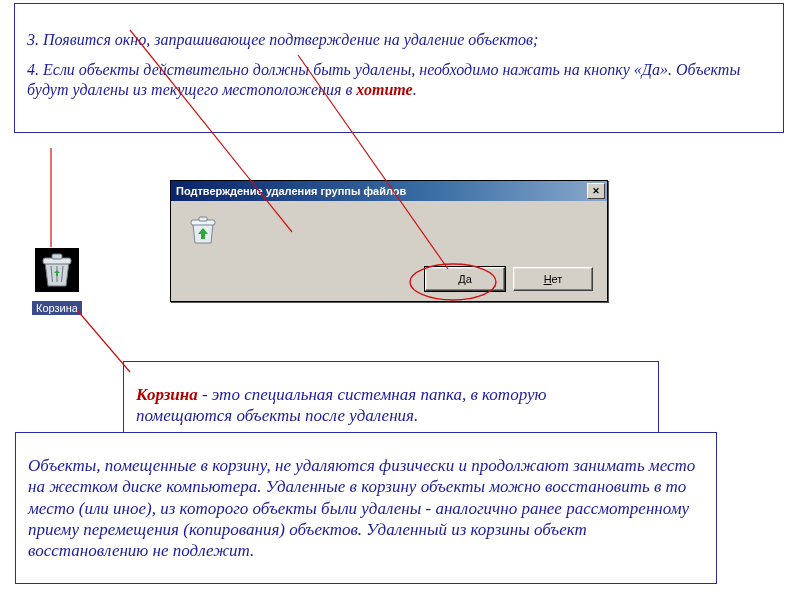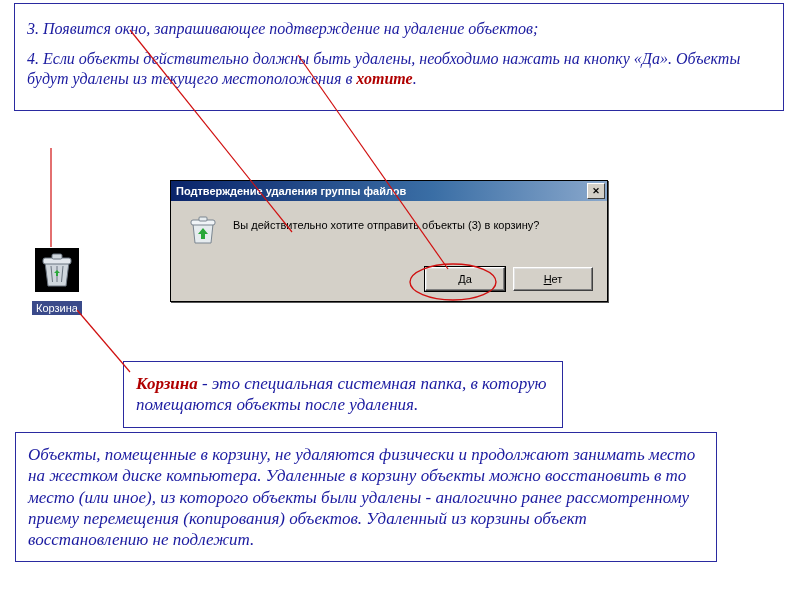--- a/index.html
+++ b/index.html
@@ -9,21 +9,21 @@
     height: 600px;
     background: #fff;
     font-family: "Times New Roman", serif;
     font-size: 16px;
     color: #1a1aa0;
     position: relative;
   }
   .box {
     border: 1.5px solid #2a2aa0;
     background: #fff;
-    padding: 11px 12px;
+    padding: 22px 12px;
     box-sizing: border-box;
   }
   .italic { font-style: italic; }
   .highlight-red { color: #b00000; font-weight: bold; font-style: italic; }
 
   
   #box-top {
     position: absolute;
     left: 14px;
     top: 3px;
@@ -120,21 +120,21 @@
     justify-content: center;
     color: #000;
   }
   .win-btn.default-btn { outline: 1px solid #000; }
 
   
   #box-def {
     position: absolute;
     left: 123px;
     top: 361px;
-    width: 440px;
+    width: 536px;
     font-size: 17px;
     font-style: italic;
     line-height: 1.25;
   }
   #box-def .lead { color: #b00000; font-weight: bold; }
 
   
   #box-bottom {
     position: absolute;
     left: 15px;
@@ -182,21 +182,20 @@
       <span style="font-size:9px;font-weight:bold;">✕</span>
     </span>
   </div>
   <div id="dlg-body">
     <svg id="dlg-icon" width="32" height="32" viewBox="0 0 32 32">
       <path d="M6 9 L26 9 L24 28 L8 28 Z" fill="#e6ecef" stroke="#7a8590"></path>
       <rect x="4" y="5" width="24" height="5" rx="2" fill="#f0f4f7" stroke="#7a8590"></rect>
       <rect x="12" y="2" width="8" height="4" rx="1" fill="#e6ecef" stroke="#7a8590"></rect>
       <path d="M16 13 l-5 6 h3 v5 h4 v-5 h3 Z" fill="#2aa83a"></path>
     </svg>
-    <div id="dlg-msg">Вы действительно хотите отправить объекты (3) в корзину?</div>
     <div id="dlg-buttons">
       <div class="win-btn default-btn">
         <span style="text-decoration:underline;">Д</span>
           <span>а</span>
       </div>
       <div class="win-btn">
         <span style="text-decoration:underline;">Н</span>
           <span>ет</span>
       </div>
     </div>

